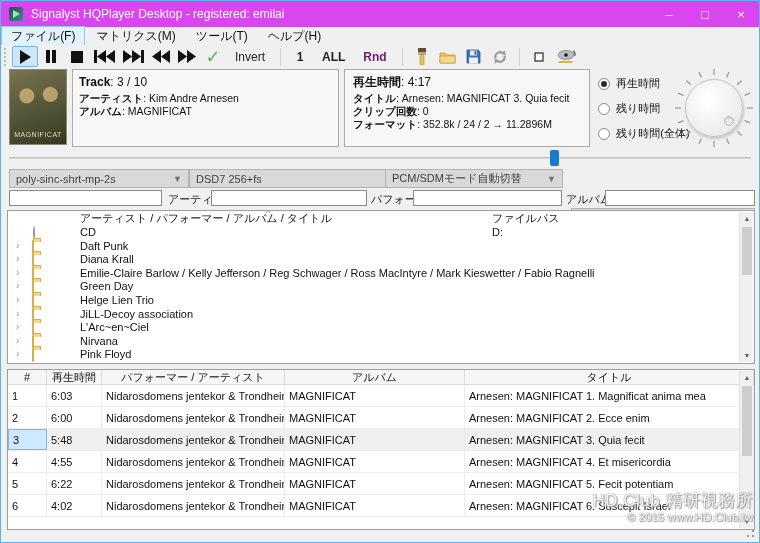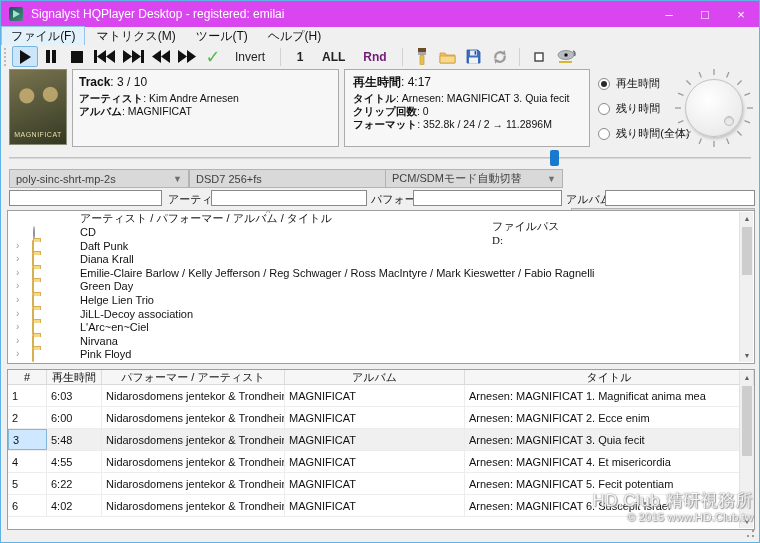--- a/index.html
+++ b/index.html
@@ -89,21 +89,21 @@
   .flabel { position:absolute; top:2px; }
 
   
   .tree { position:absolute; left:6px; top:209px; width:748px; height:154px; background:#fff;
           border:1px solid #9e9e9e; font-size:11px; color:#111; overflow:hidden; }
   .tree .sortmark { position:absolute; left:258px; top:-3px; font-size:9px; color:#777; }
   .trow { position:relative; height:13.6px; display:flex; align-items:center; }
   .trow .chev { position:absolute; left:8px; top:0; width:12px; color:#9a9a9a; font-size:10px; }
   .trow .icon { position:absolute; left:24px; top:1px; }
   .trow .lbl { position:absolute; left:72px; top:0; white-space:nowrap; }
-  .trow .path { position:absolute; left:484px; top:8px;font-family:Liberation Serif, serif; }
+  .trow .path { position:absolute; left:484px; top:0; }
   .thead { height:15px; }
   .foldericon { width:13px; height:11px; background:#f6d885; border:1px solid #d8ae52; border-radius:1px; position:relative; }
   .foldericon:before { content:""; position:absolute; left:0; top:-3px; width:6px; height:3px;
                        background:#f6d885; border:1px solid #d8ae52; border-bottom:none; }
   .discicon { width:12px; height:12px; border-radius:50%;
               background:radial-gradient(circle,#fff 0 2px,#c9c9c9 2px 4px,#9fa6ad 4px 6px); border:1px solid #8e959c; }
 
   
   .vscroll { position:absolute; right:1px; top:1px; bottom:1px; width:14px; background:#f0f0f0;
              border-left:1px solid #e2e2e2; }

